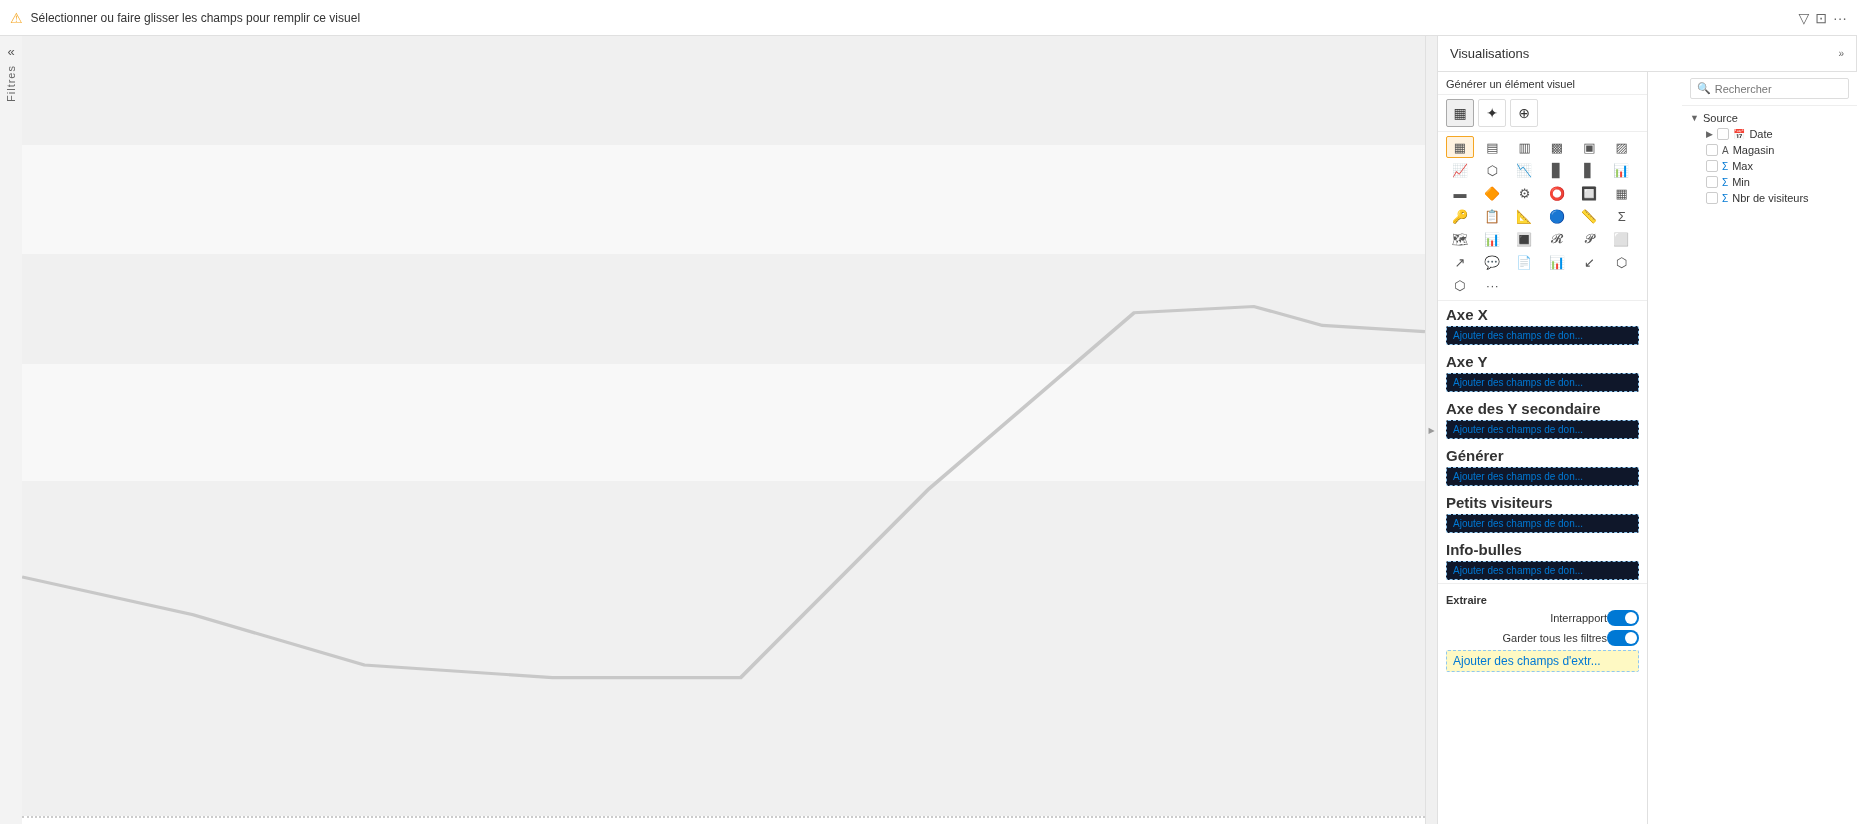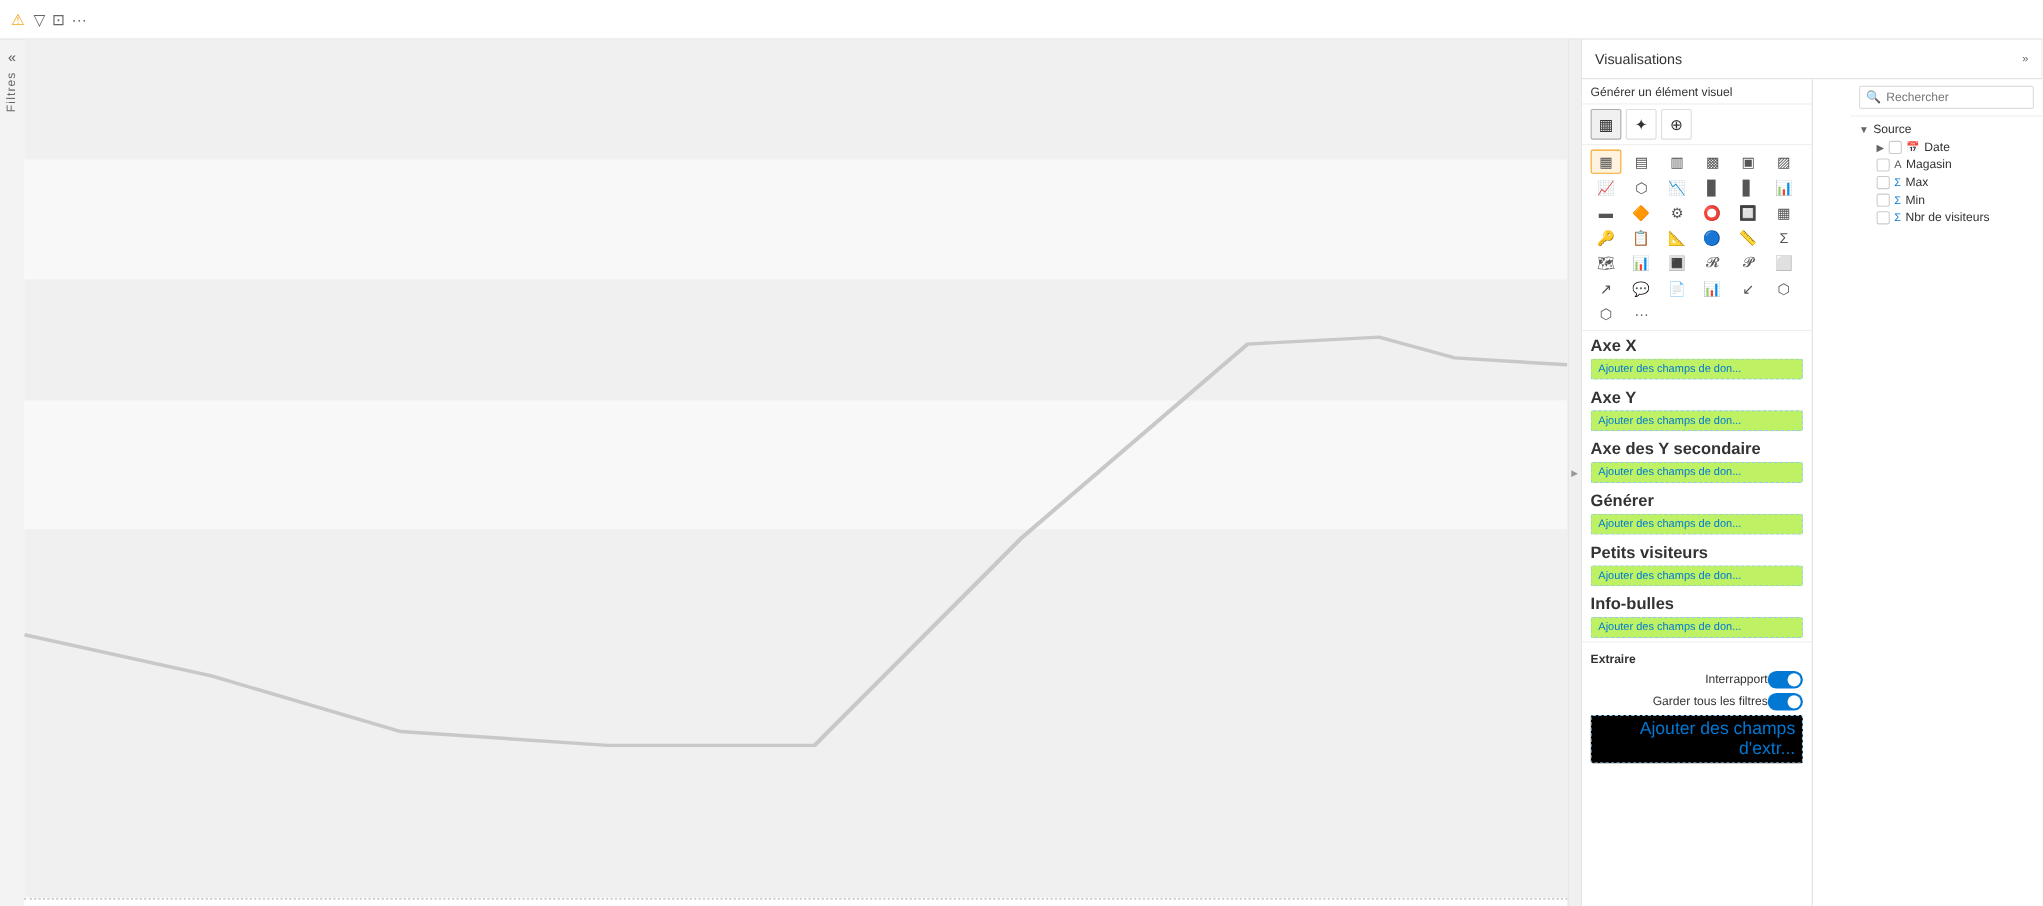--- a/index.html
+++ b/index.html
@@ -173,21 +173,21 @@
     }
     .axis-label {
       font-size: 15px;
       color: #333;
       font-weight: 600;
       margin-bottom: 3px;
     }
     .axis-field-btn {
       font-size: 10px;
       color: #0078d4;
-      background: #bef264;
+      background: #0f172a;
       border: 1px dashed #90c8f0;
       border-radius: 2px;
       padding: 3px 6px;
       cursor: pointer;
       width: 100%;
       text-align: left;
     }
 
     
     .extraire-section {
@@ -211,29 +211,29 @@
       width: 32px; height: 16px;
       border-radius: 8px;
       display: flex; align-items: center;
       cursor: pointer;
       padding: 2px;
     }
     .toggle.on { background: #0078d4; justify-content: flex-end; }
     .toggle-knob { width: 12px; height: 12px; background: #fff; border-radius: 50%; }
 
     .extraire-field-btn {
-      font-size: 16px;
+      font-size: 12px;
       color: #0078d4;
-      background: #000000;
+      background: #fef9c3;
       border: 1px dashed #90c8f0;
       border-radius: 2px;
       padding: 3px 6px;
       cursor: pointer;
       width: 100%;
-      text-align: right;
+      text-align: left;
     }
 
     
     .champs-search {
       padding: 6px 8px;
       border-bottom: 1px solid #eee;
     }
     .search-box {
       display: flex;
       align-items: center;
@@ -313,20 +313,21 @@
     .vis-scroll {
       flex: 1;
       overflow-y: auto;
     }
   </style>
 </head>
 <body>
 
 <div class="top-bar">
   <span class="top-bar-icon">⚠</span>
+  <span class="top-bar-text">Sélectionner ou faire glisser les champs pour remplir ce visuel</span>
   <div class="top-bar-actions">
     <span title="Filtrer">▽</span>
     <span title="Focus">⊡</span>
     <span title="Plus d'options">···</span>
   </div>
 </div>
 
 <div class="main-area">
 
   <div class="left-section">

